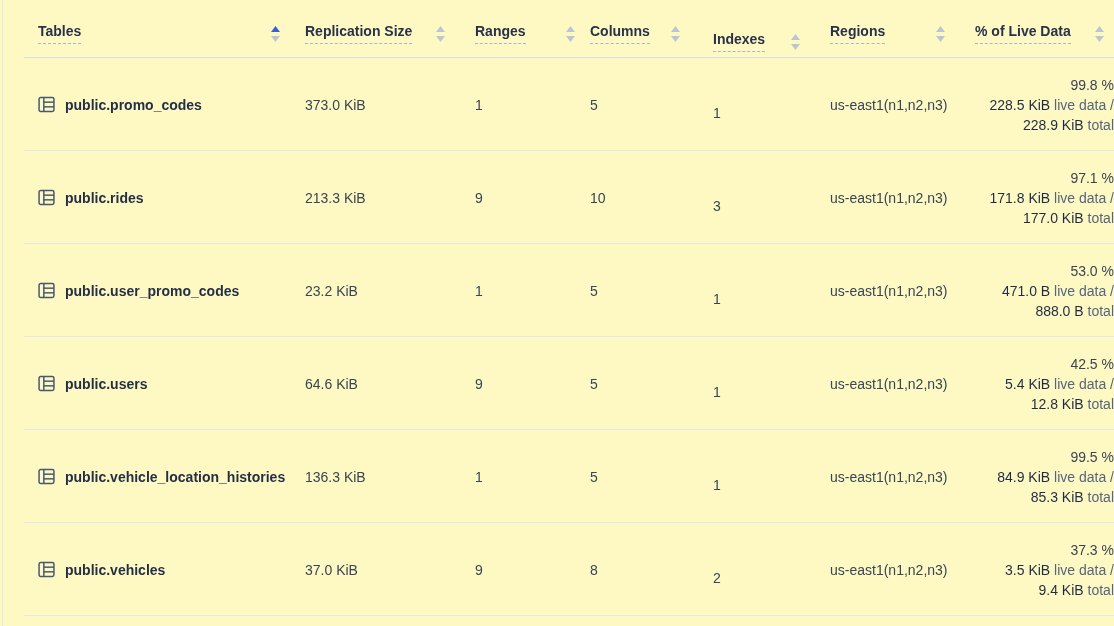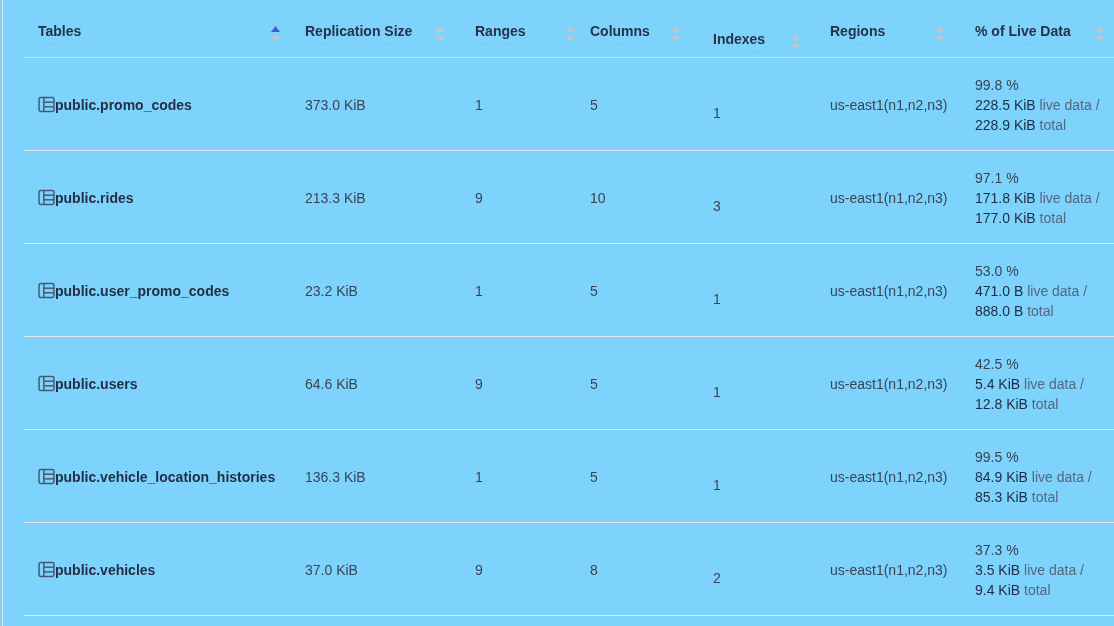--- a/index.html
+++ b/index.html
@@ -2,21 +2,21 @@
 <html><head>
 <meta charset="utf-8">
 <style>
   * { margin:0; padding:0; box-sizing:border-box; }
   html,body { background:#ffffff; }
   body { font-family:"Liberation Sans","DejaVu Sans",sans-serif; color:#394455; }
 
   .page {
     position:relative;
     width:1114px; height:626px;
-    background:#7dd3fc;
+    background:#fef9c3;
     overflow:hidden;
   }
   .page-left-edge {
     position:absolute; left:2px; top:0; bottom:0; width:1px;
     background:#e2e6ed;
   }
 
   .db-table { width:1114px; }
 
   
@@ -58,27 +58,27 @@
   
   .tr { height:93px; }
   .tr::after {
     content:""; position:absolute; left:24px; right:0; bottom:0;
     height:1px; background:#e3e8f0;
   }
   .td {
     display:flex; align-items:center;
     font-size:14px; color:#394455; white-space:nowrap;
   }
-  .name-cell { }
+  .name-cell { gap:10px; }
   .tbl-icon { display:inline-flex; flex-shrink:0; }
   .tbl-icon svg { display:block; }
   .tname { font-weight:700; color:#242f46; cursor:pointer; }
 
   .live-cell {
-    flex-direction:column; align-items:flex-start; justify-content:center;
+    flex-direction:column; align-items:flex-end; justify-content:center;
     line-height:20px; font-size:14px;
   }
   .live-cell .num { color:#1f2b45;margin-top:41px; }
   .live-cell .muted { color:#56657e; }
   .live-cell .pct { color:#394455; }
 </style>
 </head>
 <body>
 
 <div class="page">

